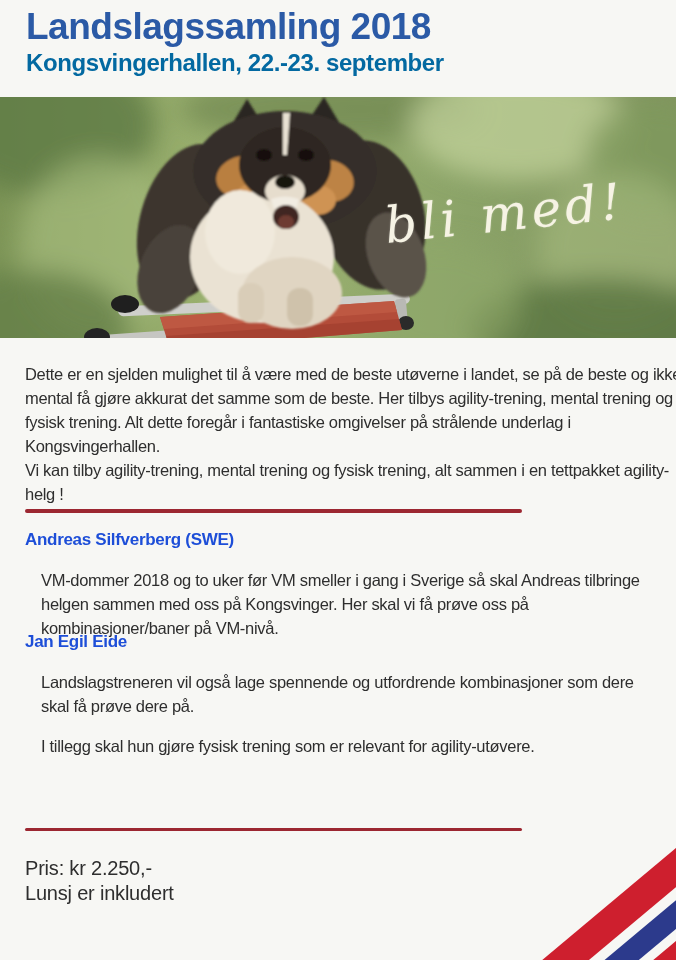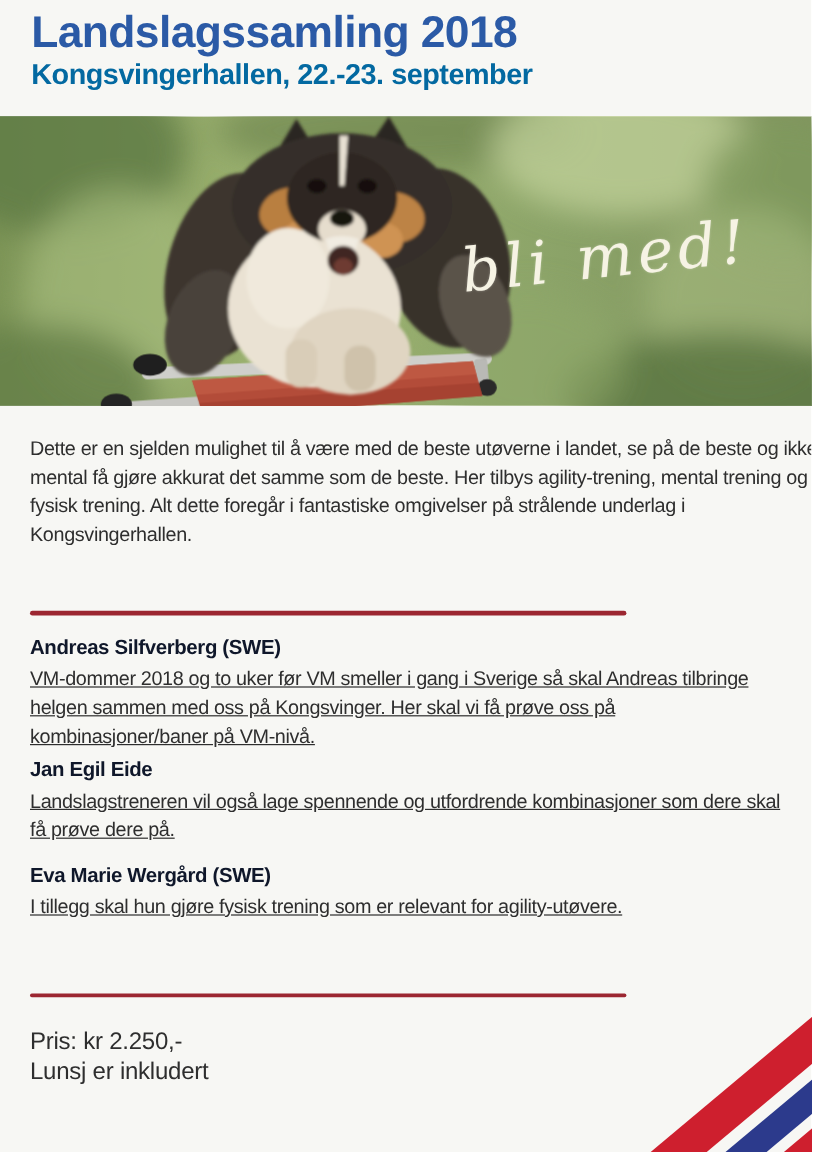--- a/index.html
+++ b/index.html
@@ -41,23 +41,23 @@
   .divider{
     position:absolute;left:25px;width:497px;background:#9c2731;border-radius:2px;
   }
   .divider.top{top:509px;height:4px;}
   .divider.bottom{top:828px;height:3px;}
   .speaker{
     position:absolute;left:25px;width:640px;
     font-size:16.5px;line-height:24px;letter-spacing:-0.3px;
   }
   .speaker h3{
-    margin:0 0 2px 0;font-size:17px;font-weight:700;line-height:24px;color:#0f172a;
+    margin:0 0 2px 0;font-size:17px;font-weight:700;line-height:24px;color:#1d4ed8;
   }
-  .speaker p{margin:0;text-decoration:underline;}
+  .speaker p{margin:16px;}
   .spk-0{top:528px;}
   .spk-1{top:630px;}
   .spk-2{top:718px;}
   .footer{
     position:absolute;left:25px;top:856px;
     font-size:20px;line-height:25px;letter-spacing:-0.2px;
   }
   .footer p{margin:0;}
   .flag-ribbon{
     position:absolute;left:0;top:0;width:687px;height:960px;
@@ -144,36 +144,36 @@
         <ellipse cx="286" cy="120" rx="13" ry="12" fill="#3f2620"></ellipse>
         <ellipse cx="286" cy="125" rx="8" ry="7" fill="#6e3a31"></ellipse>
       </g>
     </svg>
   </div>
 
   <div class="bli-med" style="color: rgb(246, 243, 228);">bli med!</div>
 
   <div class="intro">
     <p>Dette er en sjelden mulighet til å være med de beste utøverne i landet, se på de beste og ikke mental få gjøre akkurat det samme som de beste. Her tilbys agility-trening, mental trening og fysisk trening. Alt dette foregår i fantastiske omgivelser på strålende underlag i Kongsvingerhallen.</p>
+    <p>Vi kan tilby agility-trening, mental trening og fysisk trening, alt sammen i en tettpakket agility-helg !</p>
   </div>
 
   <div class="divider top" style="background-color: rgb(156, 39, 49);"></div>
 
   <div class="speaker spk-0">
     <h3>Andreas Silfverberg (SWE)</h3>
     <p>VM-dommer 2018 og to uker før VM smeller i gang i Sverige så skal Andreas tilbringe helgen sammen med oss på Kongsvinger. Her skal vi få prøve oss på kombinasjoner/baner på VM-nivå.</p>
   </div>
 
   <div class="speaker spk-1">
     <h3>Jan Egil Eide</h3>
     <p>Landslagstreneren vil også lage spennende og utfordrende kombinasjoner som dere skal få prøve dere på.</p>
   </div>
 
   <div class="speaker spk-2">
-    <h3>Eva Marie Wergård (SWE)</h3>
     <p>I tillegg skal hun gjøre fysisk trening som er relevant for agility-utøvere.</p>
   </div>
 
   <div class="divider bottom" style="background-color: rgb(156, 39, 49);"></div>
 
   <div class="footer">
     <p>Pris: kr 2.250,-</p>
     <p>Lunsj er inkludert</p>
   </div>
 

